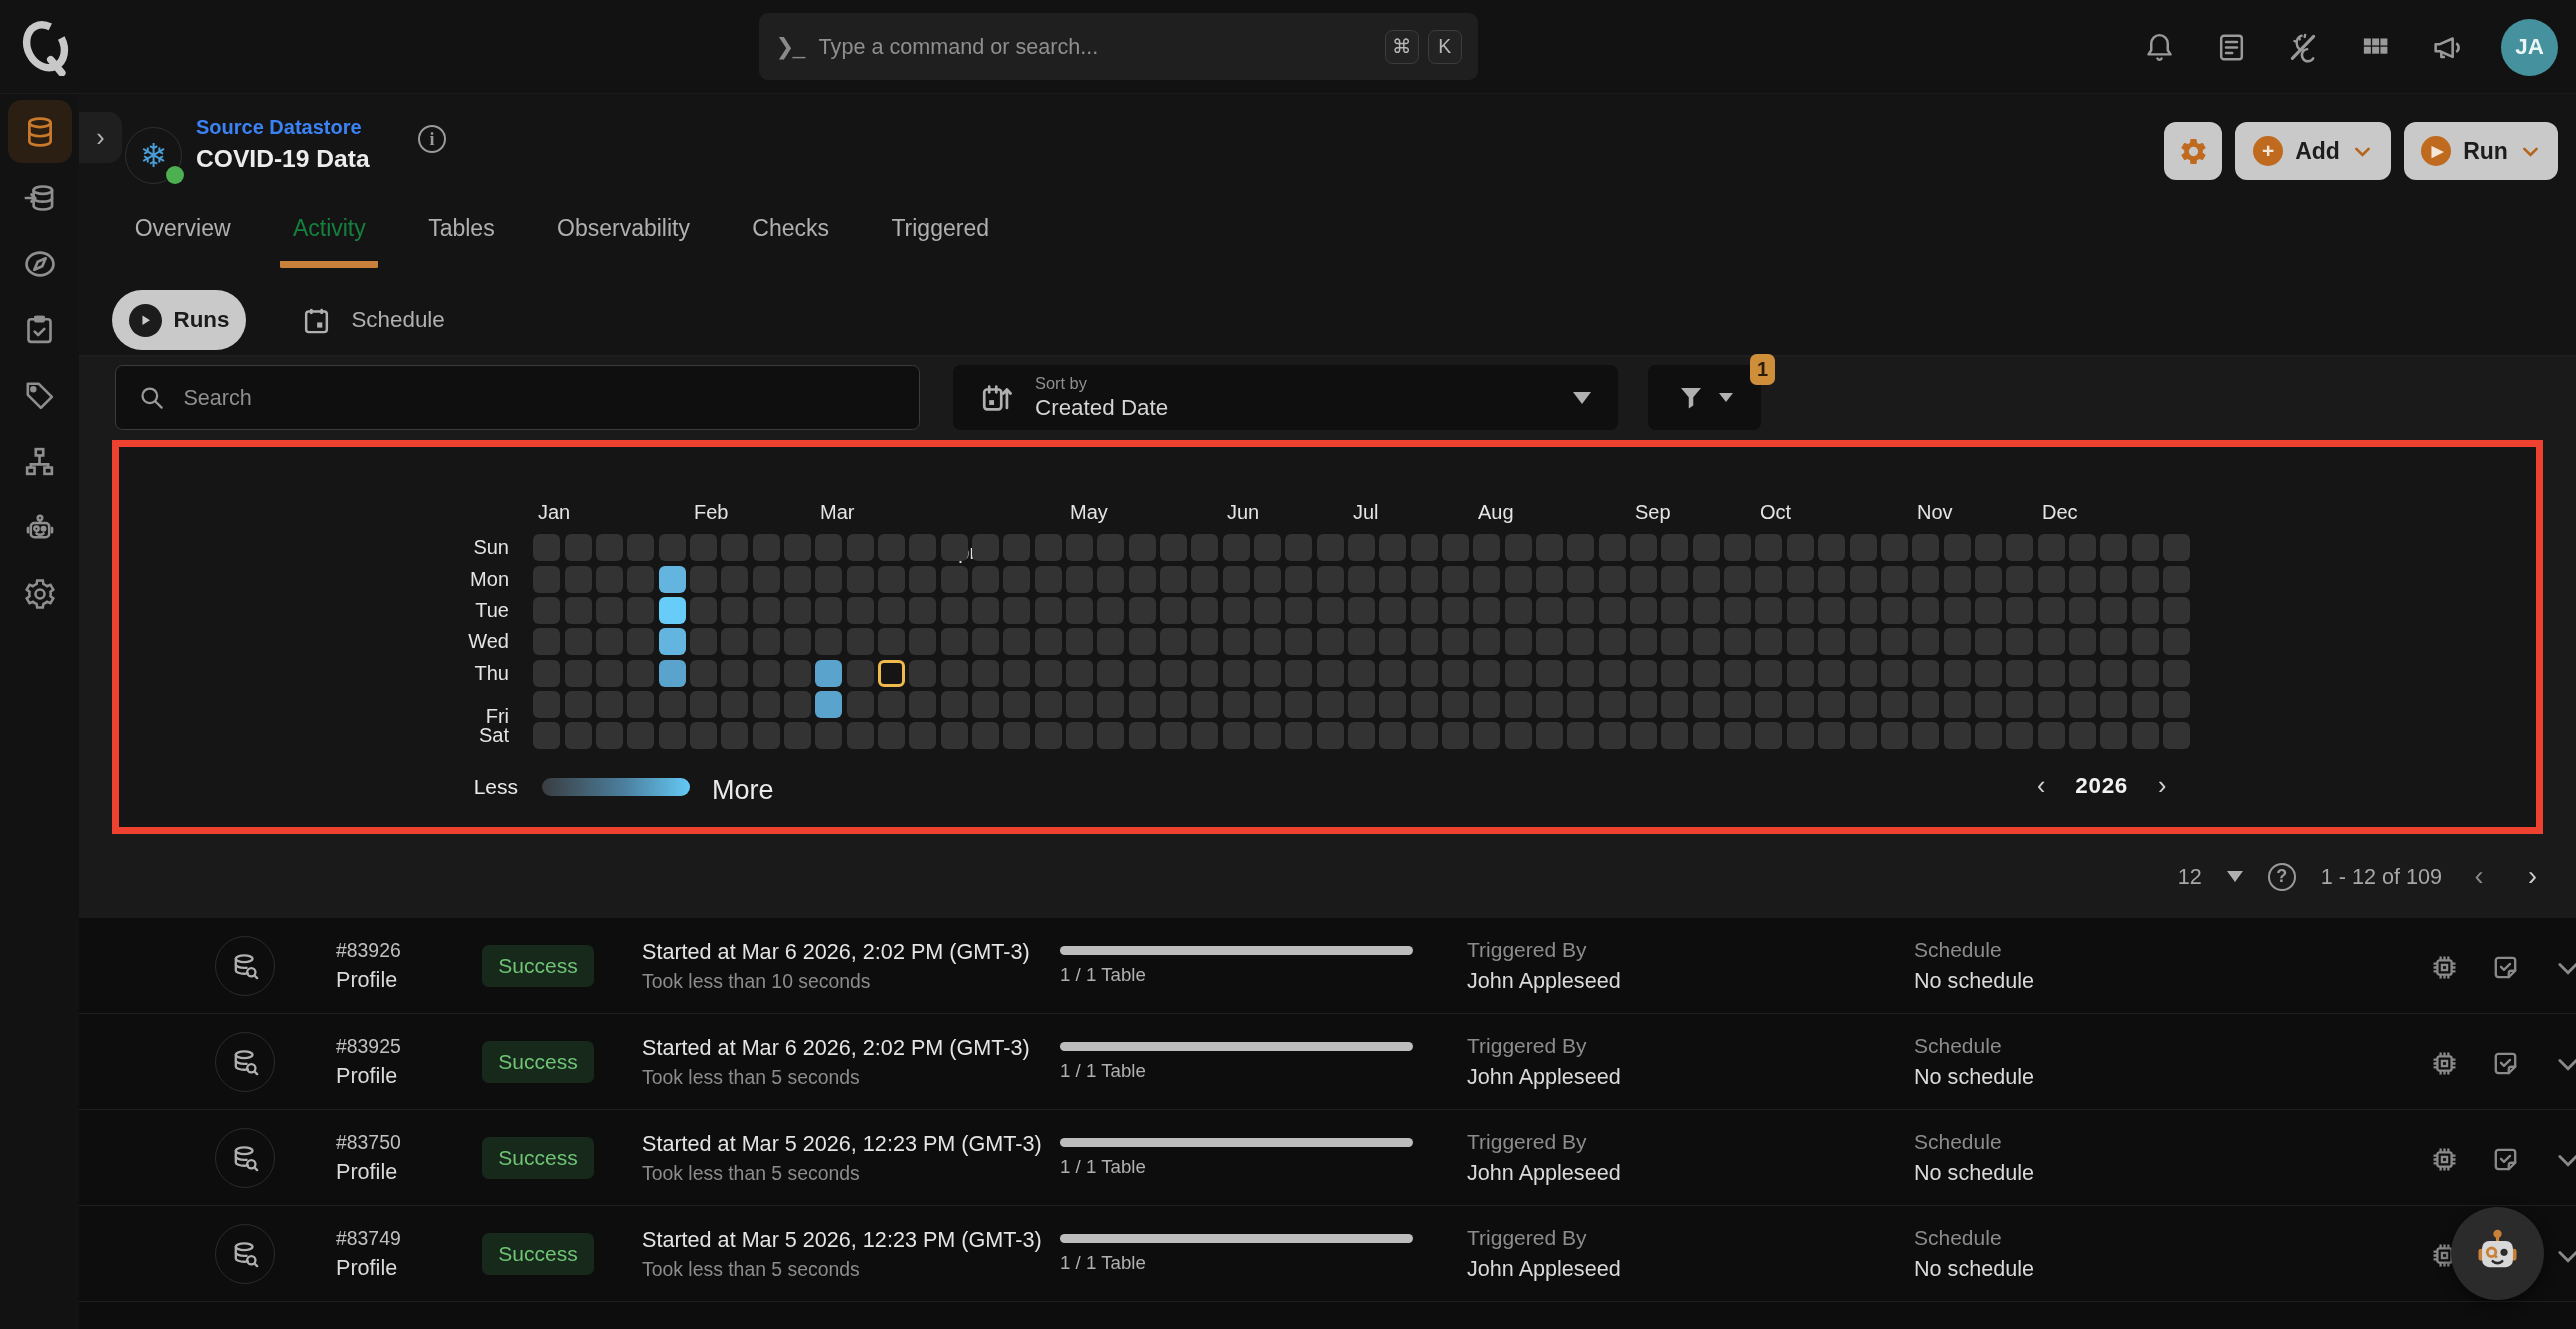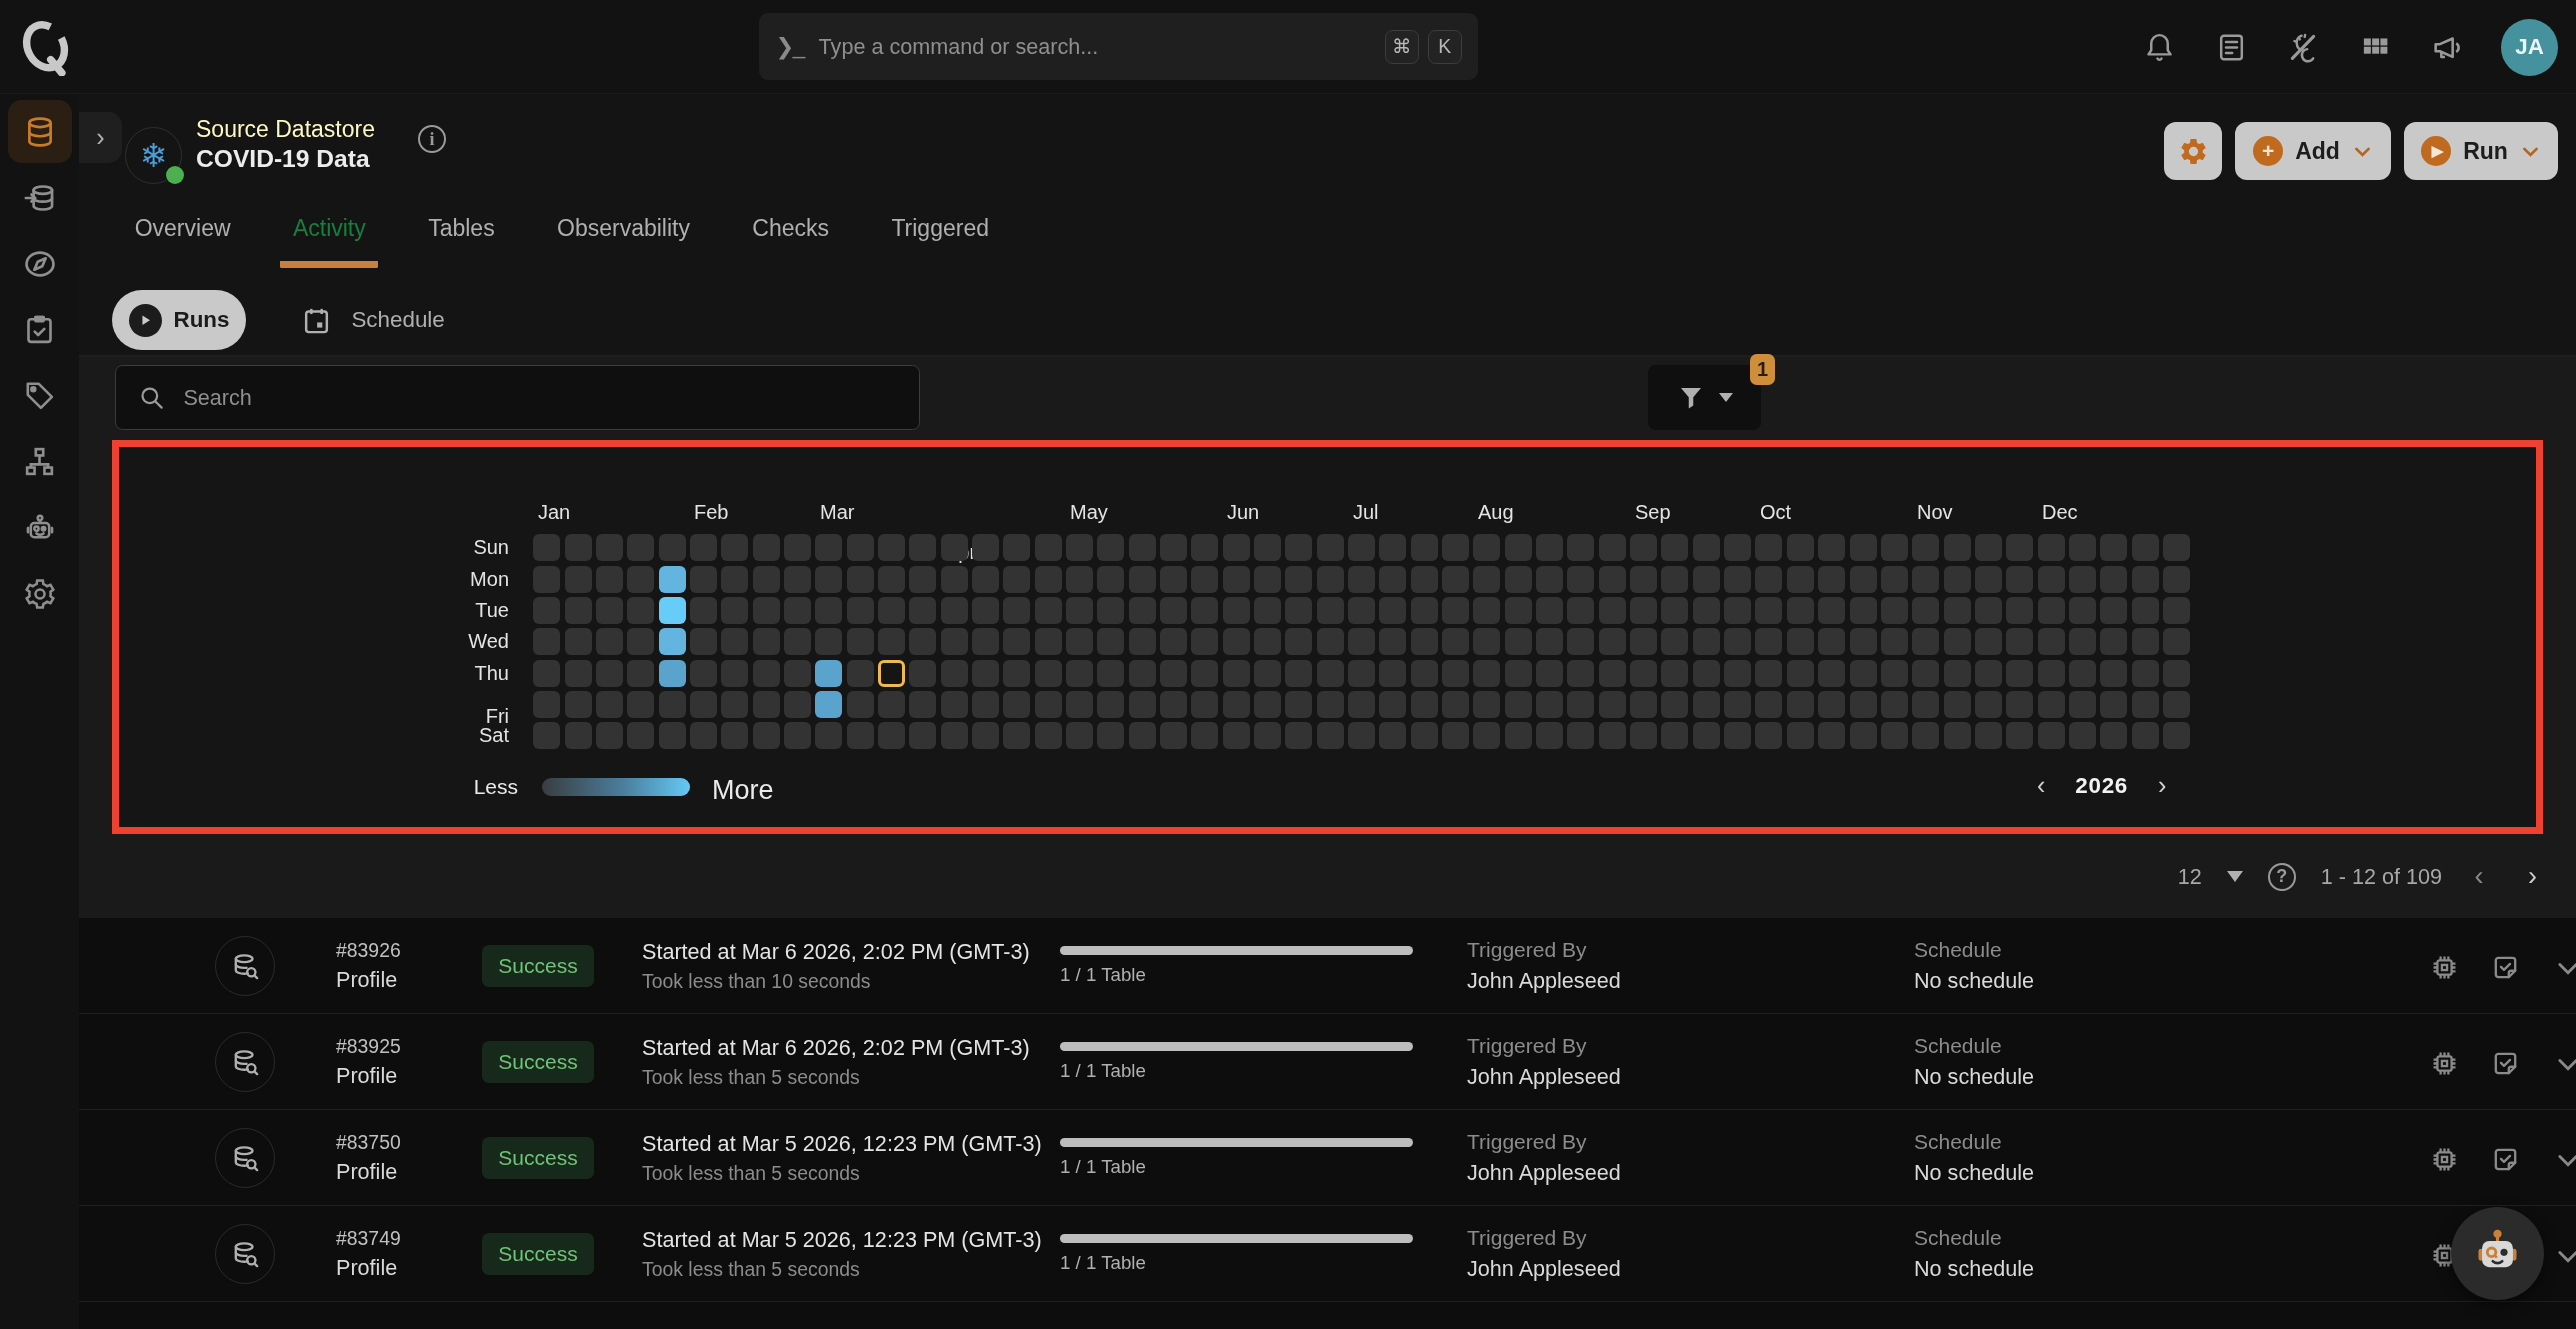--- a/index.html
+++ b/index.html
@@ -21,21 +21,21 @@
   
   .sidebar { position:absolute; left:0; top:94px; width:79px; height:1236px; background:#121212; display:flex; flex-direction:column; align-items:center; padding-top:6px; z-index:15; }
   .side-item { width:64px; height:63px; margin-bottom:3px; border-radius:13.4px; display:flex; align-items:center; justify-content:center; color:#8f8f8f; }
   .side-item.active { background:#2a1f12; color:#c97a2b; }
 
   
   .expand-btn { position:absolute; left:79px; top:112px; width:43px; height:51px; background:#1f1f1f; border-radius:0 13.4px 13.4px 0; color:#b0b0b0; font-size:25px; display:flex; align-items:center; justify-content:center; }
   .conn-circle { position:absolute; left:125px; top:127px; width:57px; height:57px; border:1.5px solid #2f2f2f; border-radius:50%; display:flex; align-items:center; justify-content:center; }
   .snowflake { color:#4b9ed8; font-size:33px; line-height:1; }
   .status-dot { position:absolute; left:166px; top:166px; width:18px; height:18px; border-radius:50%; background:#4caf50; }
-  .ds-type { position:absolute; left:196px; top:116px; color:#fef9c3; font-size:23px; }
+  .ds-type { position:absolute; left:196px; top:116px; color:#3b82f6; font-size:20px;font-weight:bold; }
   .ds-title { position:absolute; left:196px; top:145px; color:#ececec; font-size:24.6px; font-weight:700; }
   .info-ic { position:absolute; left:418px; top:125px; width:28px; height:28px; border:2.2px solid #9a9a9a; border-radius:50%; color:#9a9a9a; font-size:18px; font-weight:700; display:flex; align-items:center; justify-content:center; font-family:"Liberation Serif", serif; }
 
   .hbtn { position:absolute; top:122px; height:58px; background:#c9c9c9; border-radius:12px; display:flex; align-items:center; justify-content:center; gap:12px; }
   .hbtn .lbl { color:#1d1d1d; font-size:23px; font-weight:700; }
   .ocircle { width:30px; height:30px; border-radius:50%; background:#bf6a1e; color:#f3e7da; display:flex; align-items:center; justify-content:center; font-size:21px; font-weight:700; }
   .gear-btn { left:2164px; width:58px; }
   .add-btn { left:2235px; width:156px; }
   .run-btn { left:2404px; width:154px; }
 
@@ -291,20 +291,34 @@
   </div>
 
   <div class="search-box">
     <svg width="27" height="27" viewBox="0 0 24 24" fill="none" stroke="#9a9a9a" stroke-width="2" stroke-linecap="round">
       <circle cx="10.5" cy="10.5" r="6.5"></circle>
         <line x1="15.5" y1="15.5" x2="21" y2="21"></line>
     </svg>
     <span class="search-ph">Search</span>
   </div>
 
+  <div class="sort-box">
+    <svg width="34" height="34" viewBox="0 0 24 24" fill="none" stroke="#b0b0b0" stroke-width="1.9" stroke-linecap="round">
+      <rect x="3" y="6" width="12" height="14" rx="2"></rect>
+        <line x1="6.5" y1="4" x2="6.5" y2="8"></line>
+        <line x1="11.5" y1="4" x2="11.5" y2="8"></line>
+        <rect x="6.5" y="13.5" width="3.4" height="3.4" fill="#b0b0b0" stroke="none"></rect>
+      <path d="M19 19V6M19 6l-2.6 2.8M19 6l2.6 2.8"></path>
+    </svg>
+    <span class="sort-texts">
+      <span class="sort-lbl">Sort by</span>
+      <span class="sort-val">Created Date</span>
+    </span>
+    <span class="tri-down"></span>
+  </div>
 
   <div class="filter-btn">
     <svg width="30" height="30" viewBox="0 0 24 24" fill="#b0b0b0">
       <path d="M4 4h16l-6.2 7.4V18l-3.6 2.4v-9L4 4z"></path>
     </svg>
     <span class="tri-down" style="border-top-width:9.7px; border-left-width:7.5px; border-right-width:7.5px;"></span>
   </div>
   <div class="filter-badge">1</div>
 
   <div class="heatmap-panel" id="heatmap">

